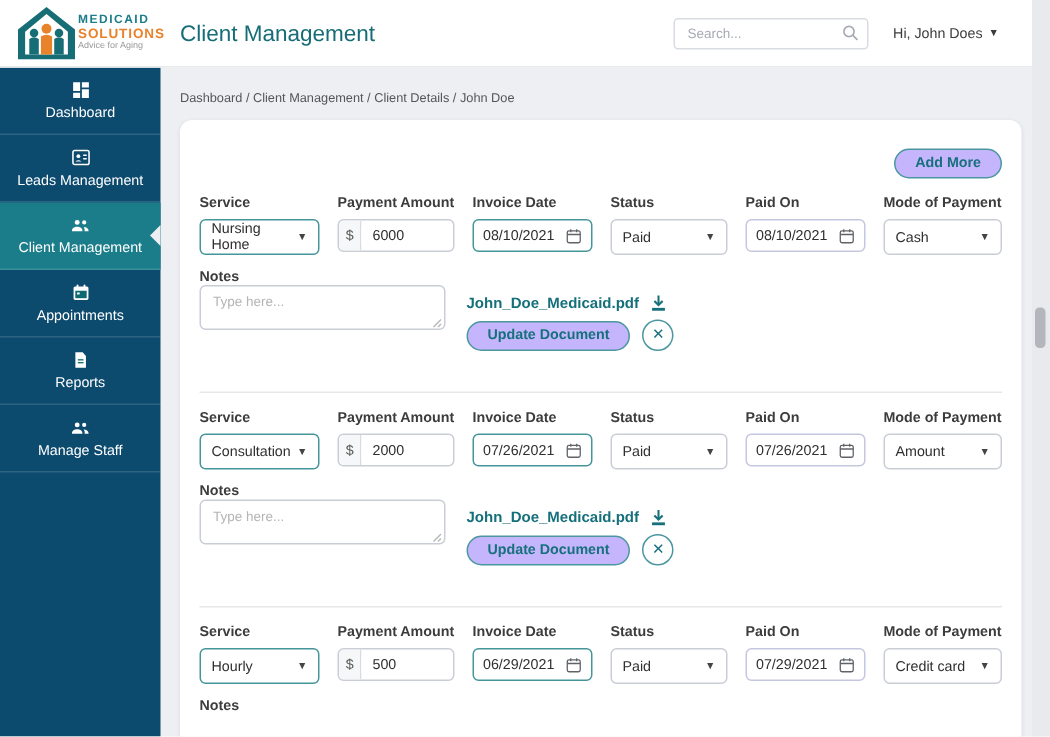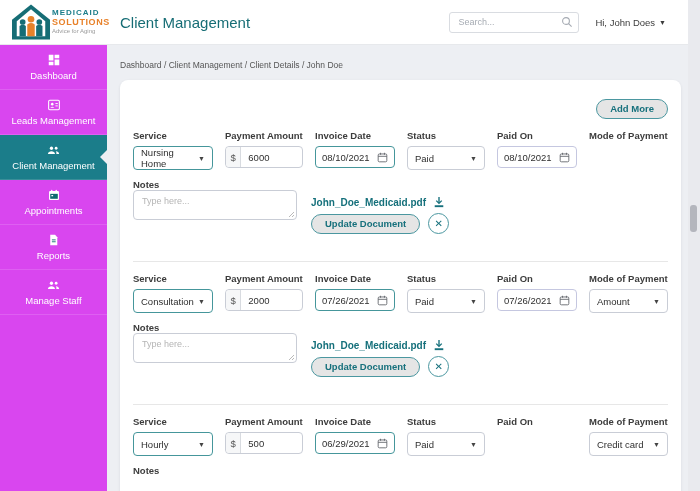--- a/index.html
+++ b/index.html
@@ -32,21 +32,21 @@
     font-family:"Liberation Sans", sans-serif;
   }
   .search-box input::placeholder { color:#a6abb3; }
   .search-icon { position:absolute; right:6px; top:4px; }
   .user-menu { font-size:9.5px; font-weight:normal; color:#3b3b3b; display:flex; align-items:center; gap:4px; cursor:pointer; }
   .caret { font-size:7px; color:#3b3b3b; }
 
   
   .sidebar {
     position:absolute; top:45px; left:0; bottom:0; width:107px;
-    background:#d946ef; z-index:4;
+    background:#0c4a6e; z-index:4;
   }
   .side-item {
     height:45px; display:flex; flex-direction:column; align-items:center; justify-content:center;
     gap:3px; color:#fff; border-bottom:1px solid rgba(255,255,255,.14);
     cursor:pointer; position:relative;
   }
   .side-item .lbl { font-size:9.5px; }
   .side-item.active { background:#1b7d8a; }
   .side-item.active .notch {
     position:absolute; right:0; top:50%; margin-top:-7px;
@@ -67,21 +67,21 @@
   }
 
   
   .tabs { display:flex; justify-content:space-between; border-bottom:1px solid #ebebeb; }
   .tab { font-size:9.5px; font-weight:bold; color:#2d2d2d; padding:7px 1px 8px; cursor:pointer; border-bottom:2px solid transparent; white-space:nowrap; }
   .tab.active { color:#1b7d8a; border-bottom-color:#1b7d8a; }
 
   
   .add-more-row { display:flex; justify-content:flex-end; margin:11px 0 0 0; }
   .pill-btn {
-    border:1px solid #4b97a0; color:#16707c; background:#e5e5e5; border-radius:12px;
+    border:1px solid #4b97a0; color:#16707c; background:#c4b5fd; border-radius:12px;
     font-size:9.5px; font-weight:bold; padding:4px 13px; cursor:pointer;
     font-family:"Liberation Sans", sans-serif; line-height:1.1;
   }
 
   
   .payment-section { padding-bottom:27px; }
   .payment-section + .payment-section { border-top:1px solid #e7e7e7; }
   .fields-row { display:flex; justify-content:space-between; margin-top:11px; }
   .fgroup { display:flex; flex-direction:column; }
   .fgroup .flabel { font-size:9.5px; font-weight:bold; color:#3c3c3c; margin-bottom:5px; }
@@ -271,20 +271,24 @@
           <svg width="11" height="11" viewBox="0 0 14 14">
             <rect x="1.5" y="2.5" width="11" height="10" rx="1.5" fill="none" stroke="#5f6368" stroke-width="1.1"></rect>
             <line x1="1.5" y1="5.5" x2="12.5" y2="5.5" stroke="#5f6368" stroke-width="1.1"></line>
             <line x1="4.5" y1="1" x2="4.5" y2="3.5" stroke="#5f6368" stroke-width="1.1"></line>
             <line x1="9.5" y1="1" x2="9.5" y2="3.5" stroke="#5f6368" stroke-width="1.1"></line>
           </svg>
         </div>
       </div>
       <div class="fgroup w6">
         <span class="flabel">Mode of Payment</span>
+        <div class="control sel">
+          <span>Cash</span>
+          <span class="caret">▼</span>
+        </div>
       </div>
     </div>
 
     <div class="notes-row">
       <div class="notes-group">
         <span class="flabel">Notes</span>
         <div class="notes-wrap">
           <textarea placeholder="Type here..." style=""></textarea>
           <svg class="resize-corner" width="7" height="7" viewBox="0 0 7 7">
             <path d="M6 1L1 6 M6 4L4 6" stroke="#b9b9b9" stroke-width="1" fill="none"></path>
@@ -425,20 +429,29 @@
       </div>
       <div class="fgroup w4">
         <span class="flabel">Status</span>
         <div class="control sel">
           <span>Paid</span>
           <span class="caret">▼</span>
         </div>
       </div>
       <div class="fgroup w5">
         <span class="flabel">Paid On</span>
+        <div class="control lav datef">
+          <span>07/29/2021</span>
+          <svg width="11" height="11" viewBox="0 0 14 14">
+            <rect x="1.5" y="2.5" width="11" height="10" rx="1.5" fill="none" stroke="#5f6368" stroke-width="1.1"></rect>
+            <line x1="1.5" y1="5.5" x2="12.5" y2="5.5" stroke="#5f6368" stroke-width="1.1"></line>
+            <line x1="4.5" y1="1" x2="4.5" y2="3.5" stroke="#5f6368" stroke-width="1.1"></line>
+            <line x1="9.5" y1="1" x2="9.5" y2="3.5" stroke="#5f6368" stroke-width="1.1"></line>
+          </svg>
+        </div>
       </div>
       <div class="fgroup w6">
         <span class="flabel">Mode of Payment</span>
         <div class="control sel">
           <span>Credit card</span>
           <span class="caret">▼</span>
         </div>
       </div>
     </div>
 

